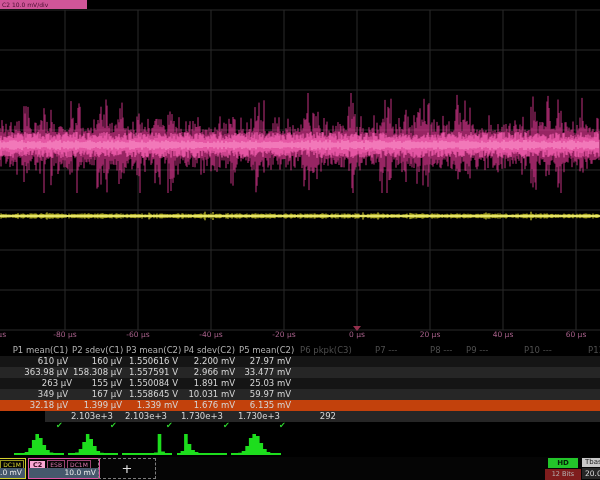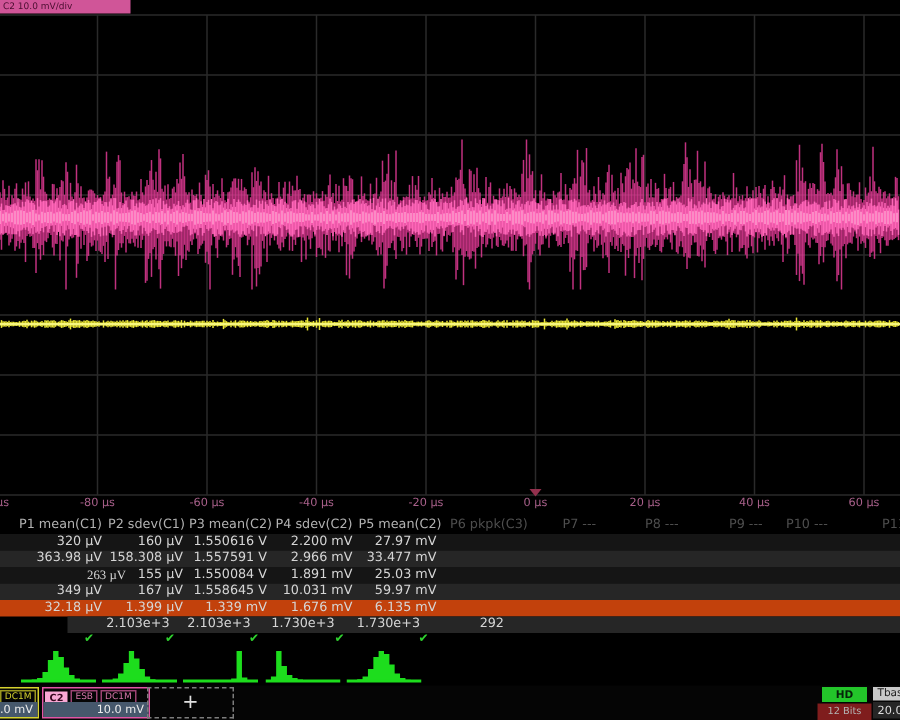--- a/index.html
+++ b/index.html
@@ -2199,40 +2199,40 @@
   <div class="mtable" id="mtable">
       <div class="mrow mhead" style="top: 0px;">
         <span class="mcell" style="left: 0px; width: 68px;">P1 mean(C1)</span>
         <span class="mcell" style="left: 72px; width: 50px;">P2 sdev(C1)</span>
         <span class="mcell" style="left: 126px; width: 52px;">P3 mean(C2)</span>
         <span class="mcell" style="left: 182px; width: 53px;">P4 sdev(C2)</span>
         <span class="mcell" style="left: 239px; width: 52px;">P5 mean(C2)</span>
         <span class="dimhead" style="left: 300px;">P6 pkpk(C3)</span>
         <span class="dimhead" style="left: 375px;">P7 ---</span>
         <span class="dimhead" style="left: 430px;">P8 ---</span>
-        <span class="dimhead" style="left: 486px;">P9 ---</span>
+        <span class="dimhead" style="left: 466px;">P9 ---</span>
         <span class="dimhead" style="left: 524px;">P10 ---</span>
         <span class="dimhead" style="left: 588px;">P11</span>
       </div>
       <div class="mrow" style="top: 11px; background: rgb(21, 21, 21);">
-        <span class="mcell" style="left: 0px; width: 68px;">320 µV</span>
+        <span class="mcell" style="left: 0px; width: 68px;">610 µV</span>
         <span class="mcell" style="left: 72px; width: 50px;">160 µV</span>
         <span class="mcell" style="left: 126px; width: 52px;">1.550616 V</span>
         <span class="mcell" style="left: 182px; width: 53px;">2.200 mV</span>
         <span class="mcell" style="left: 239px; width: 52px;">27.97 mV</span>
       </div>
       <div class="mrow" style="top: 22px; background: rgb(38, 38, 38);">
         <span class="mcell" style="left: 0px; width: 68px;">363.98 µV</span>
         <span class="mcell" style="left: 72px; width: 50px;">158.308 µV</span>
         <span class="mcell" style="left: 126px; width: 52px;">1.557591 V</span>
         <span class="mcell" style="left: 182px; width: 53px;">2.966 mV</span>
         <span class="mcell" style="left: 239px; width: 52px;">33.477 mV</span>
       </div>
       <div class="mrow" style="top: 33px; background: rgb(21, 21, 21);">
-        <span class="mcell" style="left: 16px; width: 68px; font-family: Liberation Serif, serif;">263 µV</span>
+        <span class="mcell" style="left: 4px; width: 68px;">263 µV</span>
         <span class="mcell" style="left: 72px; width: 50px;">155 µV</span>
         <span class="mcell" style="left: 126px; width: 52px;">1.550084 V</span>
         <span class="mcell" style="left: 182px; width: 53px;">1.891 mV</span>
         <span class="mcell" style="left: 239px; width: 52px;">25.03 mV</span>
       </div>
       <div class="mrow" style="top: 44px; background: rgb(38, 38, 38);">
         <span class="mcell" style="left: 0px; width: 68px;">349 µV</span>
         <span class="mcell" style="left: 72px; width: 50px;">167 µV</span>
         <span class="mcell" style="left: 126px; width: 52px;">1.558645 V</span>
         <span class="mcell" style="left: 182px; width: 53px;">10.031 mV</span>

